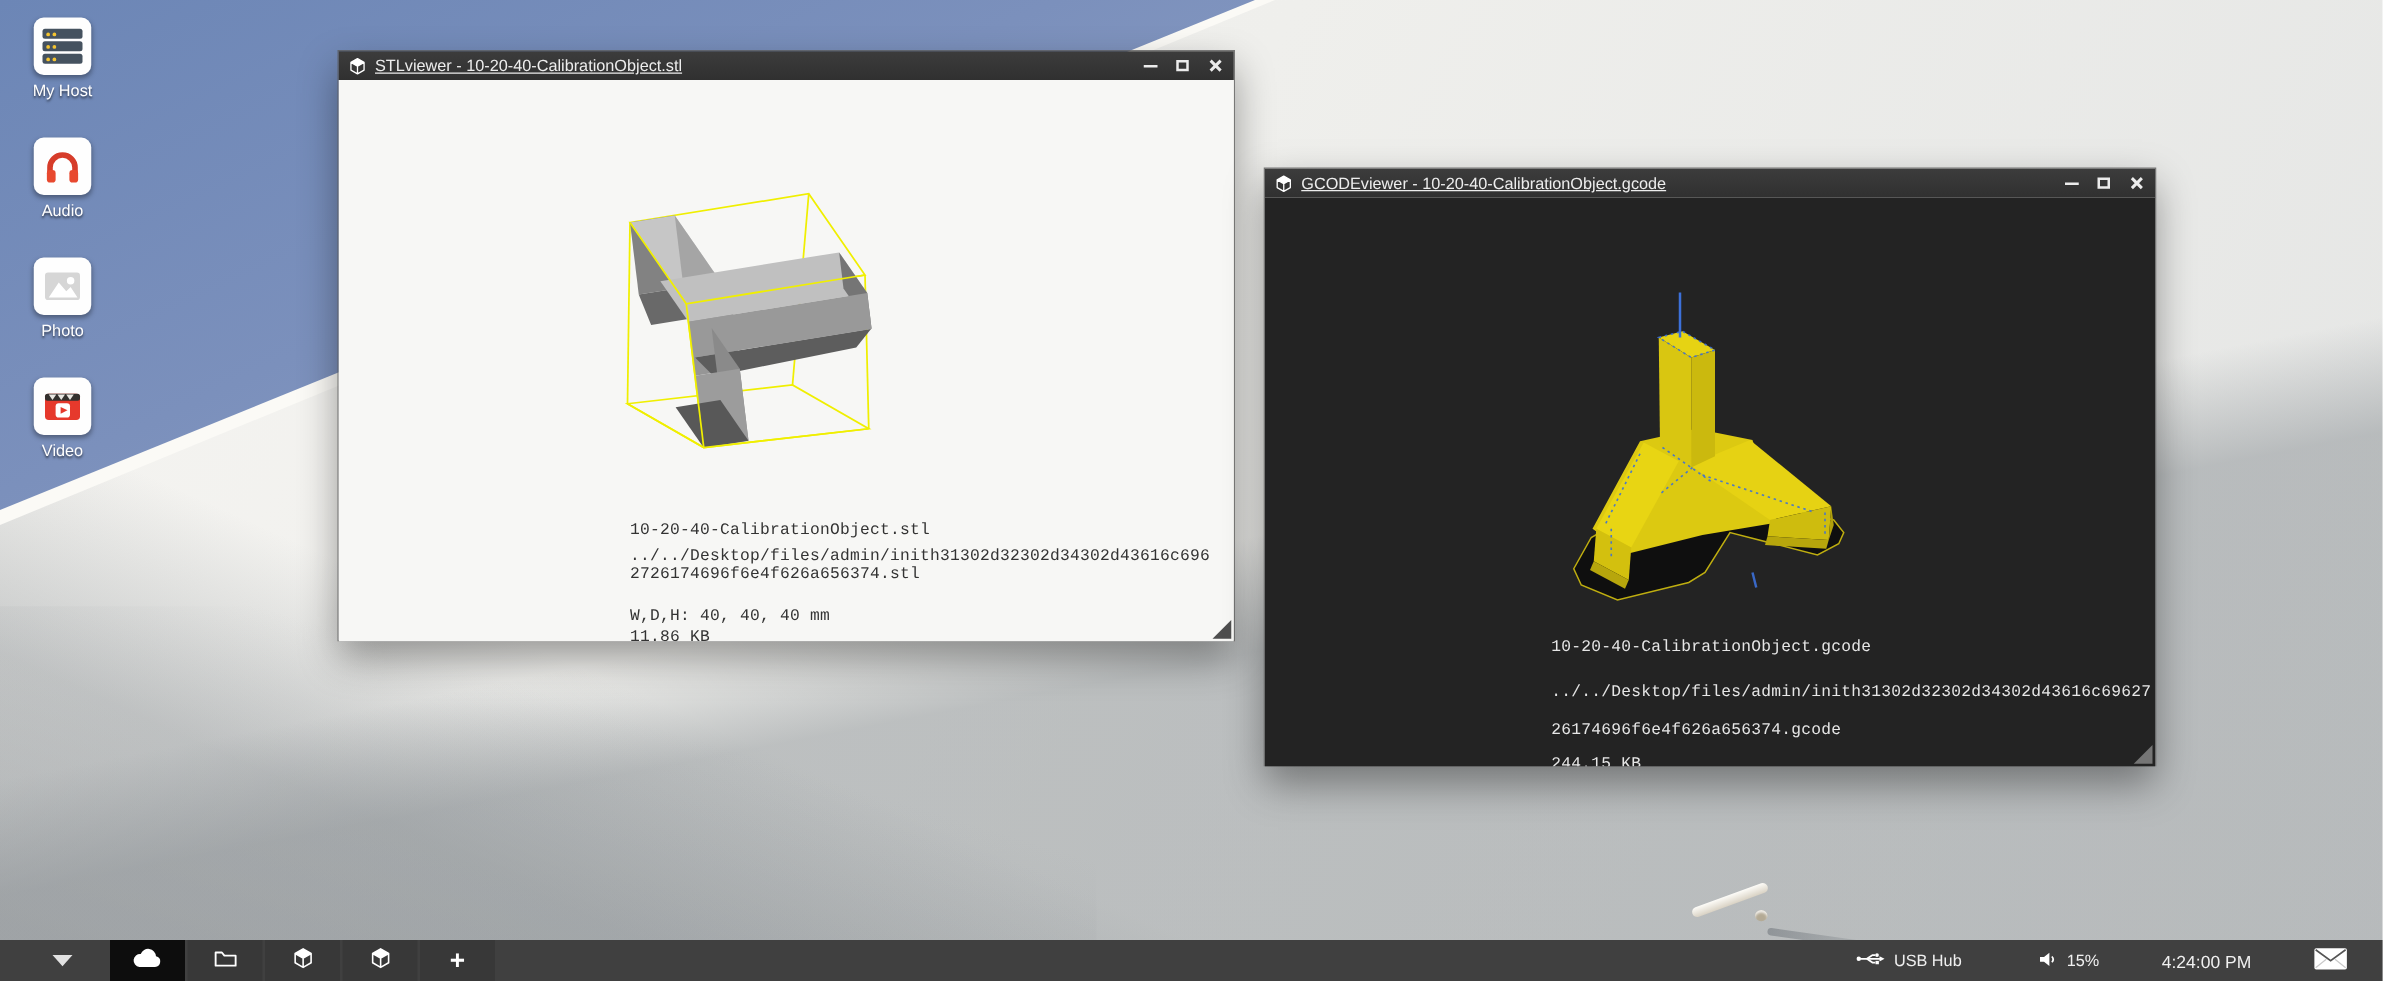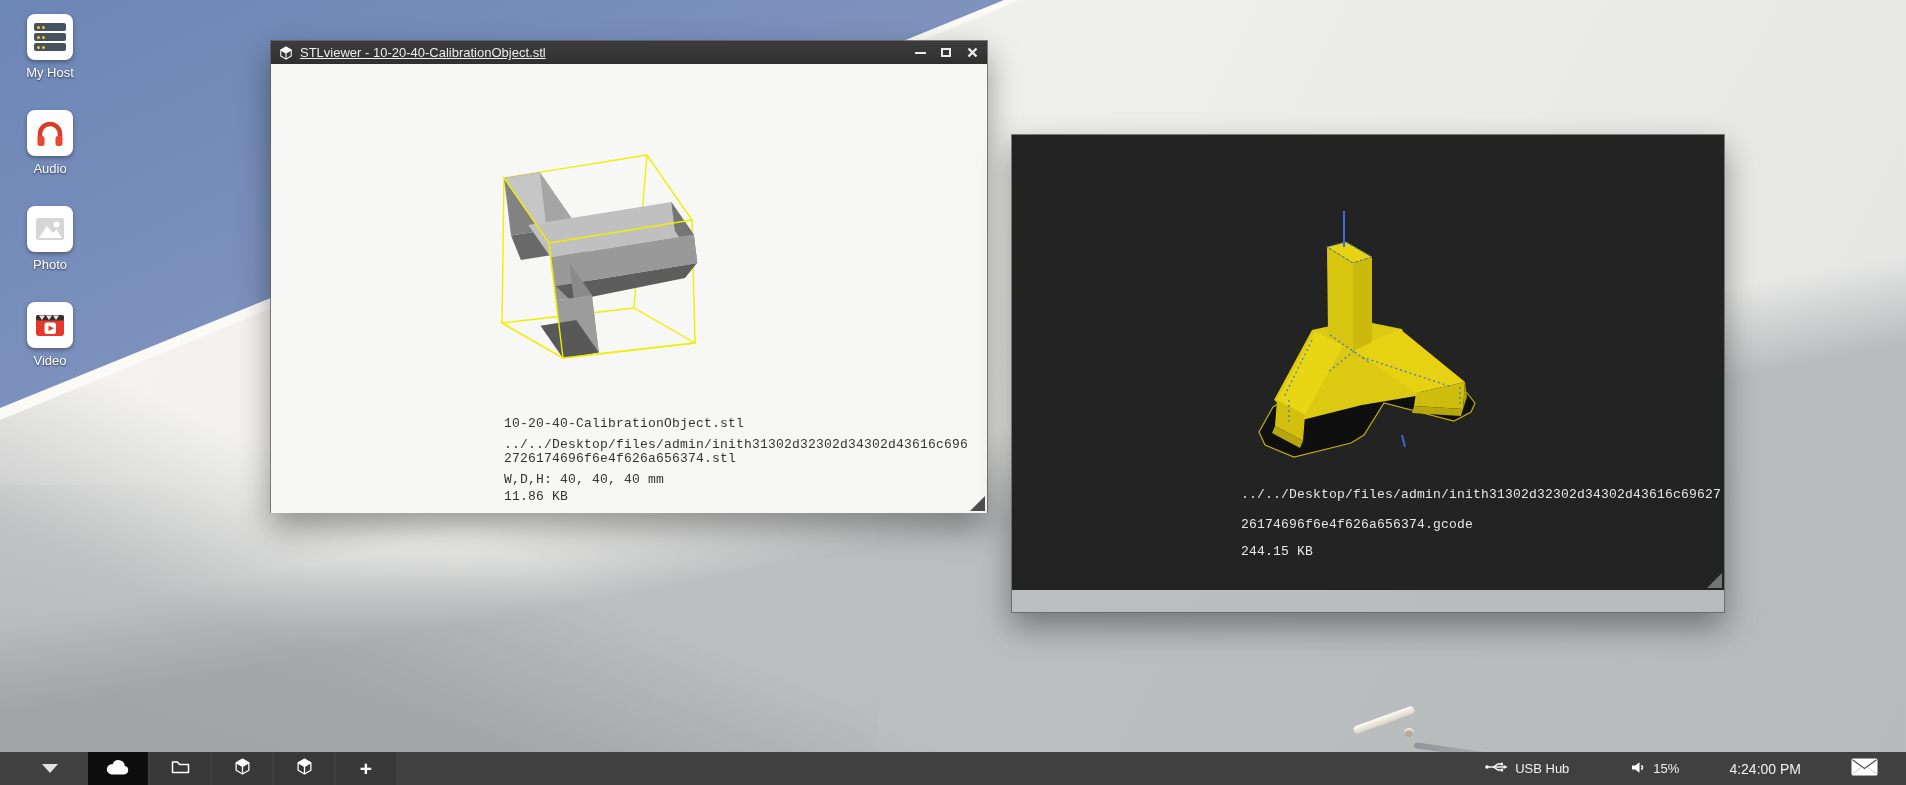--- a/index.html
+++ b/index.html
@@ -200,29 +200,51 @@
       <g stroke="#f0ef00" stroke-width="1.4" fill="none">
         <polyline points="233,114 278,179 421,156"></polyline>
         <polyline points="231,259 292,294 424,279"></polyline>
         <line x1="278" y1="179" x2="292" y2="294"></line>
       </g>
     </svg>
 
     <div class="stl-info mono">
       <div class="info-line" style="margin-bottom:7px;">10-20-40-CalibrationObject.stl</div>
       <div class="info-line">../../Desktop/files/admin/inith31302d32302d34302d43616c696</div>
-      <div class="info-line" style="margin-bottom:7px;font-family:Liberation Mono, monospace;">2726174696f6e4f626a656374.stl</div>
+      <div class="info-line" style="margin-bottom:20px;font-family:Liberation Mono, monospace;">2726174696f6e4f626a656374.stl</div>
       <div class="info-line" style="margin-bottom:3px;">W,D,H: 40, 40, 40 mm</div>
       <div class="info-line">11.86 KB</div>
     </div>
     <div class="grip grip-dark"></div>
   </div>
 </div>
 
 <div class="window" style="left:1011px; top:134px; width:714px; height:479px;">
+  <div class="titlebar">
+    <span class="t-icon">
+      <svg width="14" height="14" viewBox="0 0 16 16">
+        <polygon points="8,1 14,4.5 8,8 2,4.5" fill="#ffffff"></polygon>
+        <path d="M8 1 14 4.5 14 11.5 8 15 2 11.5 2 4.5 Z M2 4.5 8 8 14 4.5 M8 8 8 15" fill="none" stroke="#ffffff" stroke-width="1.2" stroke-linejoin="round"></path>
+      </svg>
+    </span>
+    <span>GCODEviewer - 10-20-40-CalibrationObject.gcode</span>
+    <span class="win-controls">
+      <span class="wc wc-min">
+          <i></i>
+        </span>
+      <span class="wc wc-max">
+          <i></i>
+        </span>
+      <span class="wc">
+        <svg width="11" height="11" viewBox="0 0 11 11">
+            <path d="M1.5 1.5 9.5 9.5 M9.5 1.5 1.5 9.5" stroke="#ececec" stroke-width="2.4"></path>
+          </svg>
+      </span>
+    </span>
+  </div>
 
   <div class="gcode-body">
     <svg width="712" height="455" viewBox="0 0 712 455">
 
       <path d="M247,297 261,272 305,247 330,236 350,243 368,236 455,258 463,268 459,277 442,286 372,268 352,300 339,308 282,322 253,310 Z" fill="#0f0f0f" stroke="#bfae10" stroke-width="1.2"></path>
 
       <g>
         <polygon points="300,195 345,185 390,194 410,260 350,270 290,285 262,265" fill="#dcc911"></polygon>
 
         <polygon points="303,196 331,211 293,280 265,265" fill="#e8d513"></polygon>
@@ -248,20 +270,21 @@
           <line x1="350" y1="222" x2="440" y2="252"></line>
           <line x1="300" y1="205" x2="272" y2="262"></line>
           <line x1="277" y1="265" x2="277" y2="290"></line>
           <line x1="448" y1="252" x2="448" y2="270"></line>
           <line x1="390" y1="300" x2="393" y2="312" stroke-width="2" stroke-dasharray="none"></line>
         </g>
       </g>
     </svg>
 
     <div class="gcode-info mono">
+      <div class="info-line" style="margin-bottom:22px;">10-20-40-CalibrationObject.gcode</div>
       <div class="info-line">../../Desktop/files/admin/inith31302d32302d34302d43616c69627</div>
       <div class="info-line" style="margin-bottom:13px;margin-top:16px;">26174696f6e4f626a656374.gcode</div>
       <div class="info-line">244.15 KB</div>
     </div>
     <div class="grip grip-light"></div>
   </div>
 </div>
 
 <div class="taskbar">
   <div class="tb-chevron"></div>

